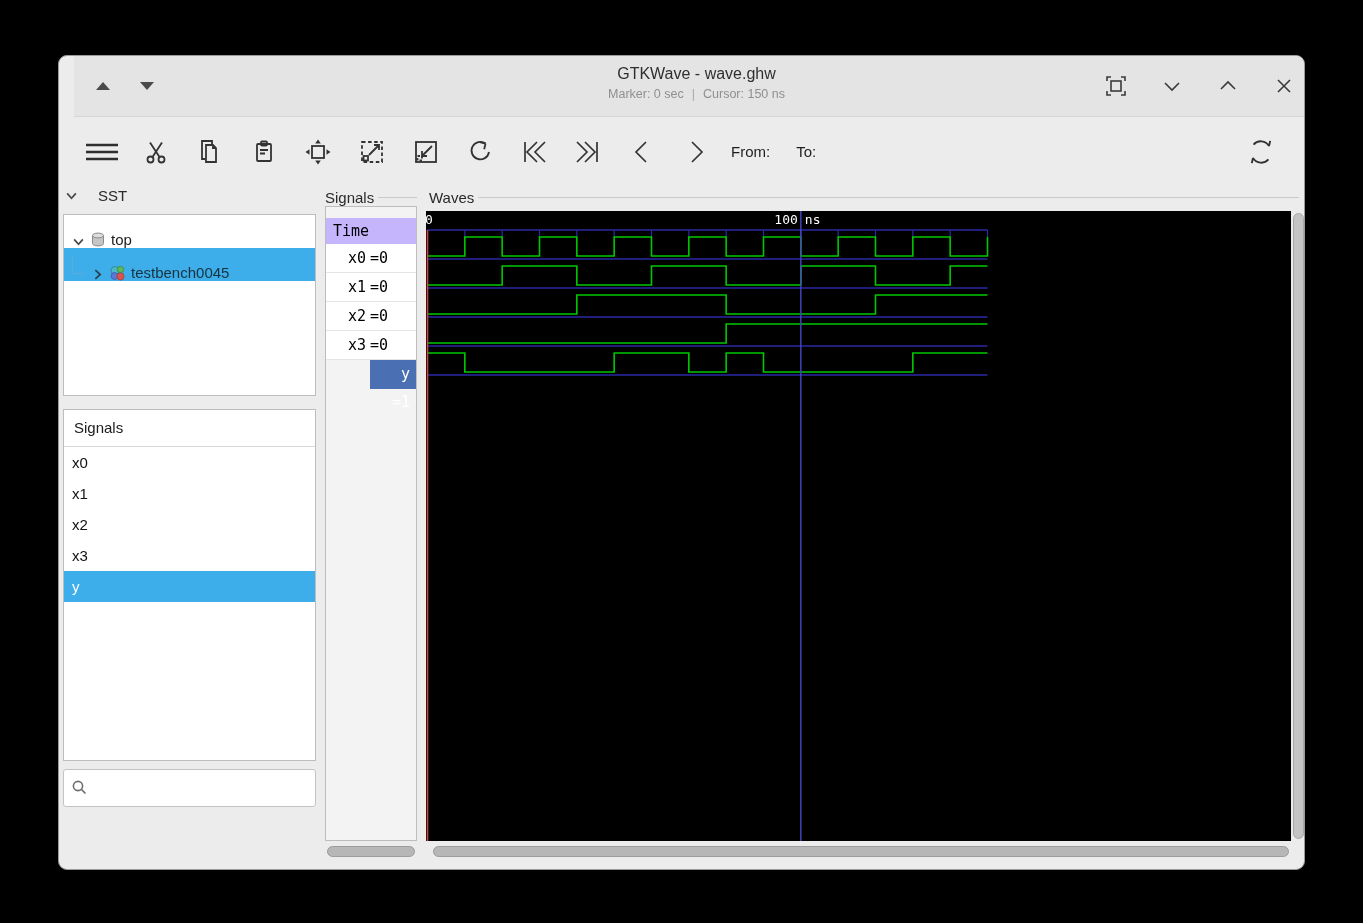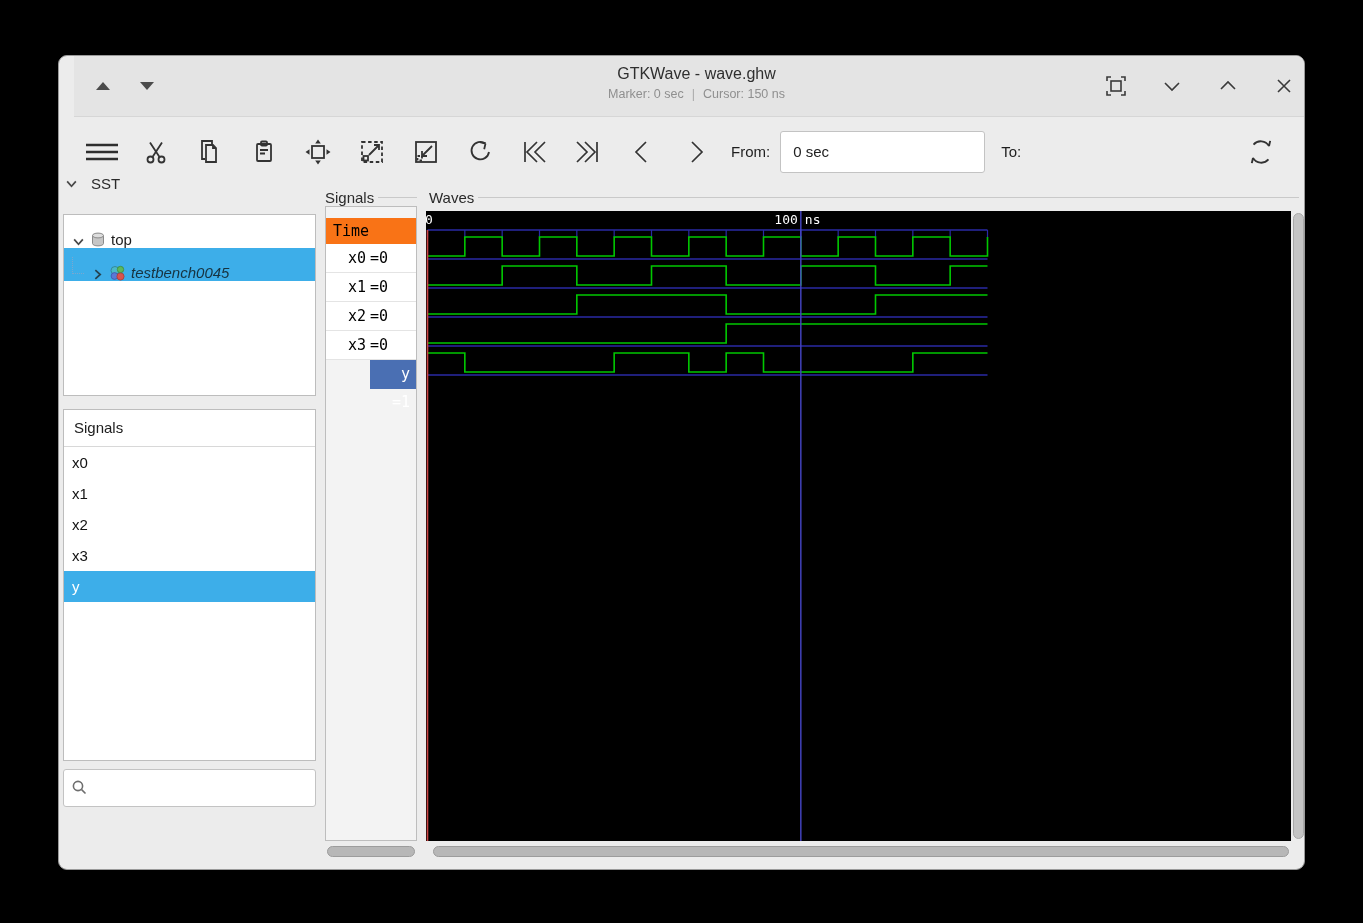--- a/index.html
+++ b/index.html
@@ -26,34 +26,34 @@
   .toolbar{position:absolute;left:0;top:61px;width:100%;height:69px;display:flex;align-items:center;padding:0 16px;box-sizing:border-box;}
   .tool-btn{width:54px;height:46px;background:none;border:none;display:flex;align-items:center;justify-content:center;padding:0;}
   .tool-btn svg{display:block;}
   .fld-label{font-size:15px;color:#1e1e1e;margin:0 10px 0 8px;}
   .range-input{height:42px;border:1px solid #c3c3c3;border-radius:3px;background:#fff;font-size:15px;color:#222;
     padding:0 12px;font-family:"Liberation Sans",sans-serif;box-sizing:border-box;}
   
   .frame-label{position:absolute;font-size:15px;color:#2a2a2a;display:flex;align-items:center;}
   .frame-label::after{content:"";flex:1;border-top:1px solid #c9c9c9;margin-left:4px;}
   .panel{position:absolute;background:#fff;border:1px solid #bdbdbd;box-sizing:border-box;}
-  .sst-header{position:absolute;left:6px;top:119px;display:flex;align-items:center;gap:13px;font-size:15px;color:#2a2a2a;}
+  .sst-header{position:absolute;left:6px;top:131px;display:flex;align-items:center;gap:20px;font-size:15px;color:#2a2a2a;}
   .tree-row{height:33px;display:flex;align-items:flex-end;padding-left:8px;font-size:15px;gap:5px;}
-  .tree-row.sel{background:#3daee9;color:#173340;font-style:italic;}
+  .tree-row.sel{background:#3daee9;color:#173340;}
   .guide{width:11px;height:16px;border-left:1px dotted #7ba7cf;border-bottom:1px dotted #7ba7cf;position:relative;top:-7px;margin-right:2px;}
   .list-header{height:36px;line-height:36px;padding-left:10px;font-size:15px;border-bottom:1px solid #d8d8d8;color:#202020;}
   .sig-item{height:31px;line-height:31px;padding-left:8px;font-size:15px;color:#111;}
   .sig-item.sel{background:#3daee9;color:#fff;}
   .search-box{position:absolute;left:4px;top:713px;width:253px;height:38px;background:#fff;border:1px solid #c3c3c3;border-radius:3px;box-sizing:border-box;display:flex;align-items:center;}
   .search-box input{border:none;outline:none;flex:1;font-size:14px;background:transparent;font-family:"Liberation Sans",sans-serif;}
   .btn-row{position:absolute;left:4px;top:762px;width:253px;display:flex;gap:13px;}
   .panel-btn{height:42px;flex:1;background:#f9f9f9;border:1px solid #bfbfbf;border-radius:4px;font-size:15px;color:#2a2a2a;font-family:"Liberation Sans",sans-serif;}
   
   .mid-panel{position:absolute;left:266px;top:150px;width:92px;height:635px;background:#f3f3f3;border:1px solid #bdbdbd;box-sizing:border-box;padding-top:11px;}
-  .time-header{height:26px;line-height:26px;background:#f97316;color:#000;font-family:"DejaVu Sans Mono",monospace;font-size:15px;padding-left:7px;}
+  .time-header{height:26px;line-height:26px;background:#c4b5fd;color:#000;font-family:"DejaVu Sans Mono",monospace;font-size:15px;padding-left:7px;}
   .sig-row{height:28px;line-height:28px;background:#fff;border-bottom:1px solid #e4e4e4;font-family:"DejaVu Sans Mono",monospace;font-size:15px;color:#000;padding-left:22px;}
   .sig-row .nm{display:inline-block;min-width:2ch;text-align:right;margin-right:4px;}
   .sig-row.sel{background:#4a6fb3;color:#fff;border-bottom:1px solid #4a6fb3;margin-left:44px;}
   
   .wave-canvas{position:absolute;left:367px;top:155px;width:865px;height:630px;background:#000;}
   .hpill{position:absolute;height:11px;background:#b7b7b7;border:1px solid #9c9c9c;border-radius:6px;box-sizing:border-box;}
   .vpill{position:absolute;width:11px;background:#c4c4c4;border:1px solid #a8a8a8;border-radius:6px;box-sizing:border-box;}
   .splitter{position:absolute;width:6px;background:transparent;}
 </style>
 </head>
@@ -168,21 +168,20 @@
       <svg width="30" height="30" viewBox="0 0 30 30" fill="none" stroke="#333" stroke-width="1.7">
           <path d="M19,5 L9,15 L19,25"></path>
         </svg>
     </button>
     <button class="tool-btn">
       <svg width="30" height="30" viewBox="0 0 30 30" fill="none" stroke="#333" stroke-width="1.7">
           <path d="M11,5 L21,15 L11,25"></path>
         </svg>
     </button>
     <span class="fld-label">From:</span>
-    <input class="range-input" style="width: 205px;" value="0 sec">
     <span class="fld-label" style="margin-left:16px">To:</span>
     <button class="tool-btn" style="margin-left:auto">
       <svg width="32" height="32" viewBox="0 0 30 30" fill="none" stroke="#333" stroke-width="1.8">
         <path d="M22.5,9.5 A 9,9 0 0 0 8,8 M22.5,9.5 L23.6,4.6"></path>
         <path d="M7.5,20.5 A 9,9 0 0 0 22,22 M7.5,20.5 L6.4,25.4"></path>
       </svg>
     </button>
   </div>
 
   <div class="sst-header">

